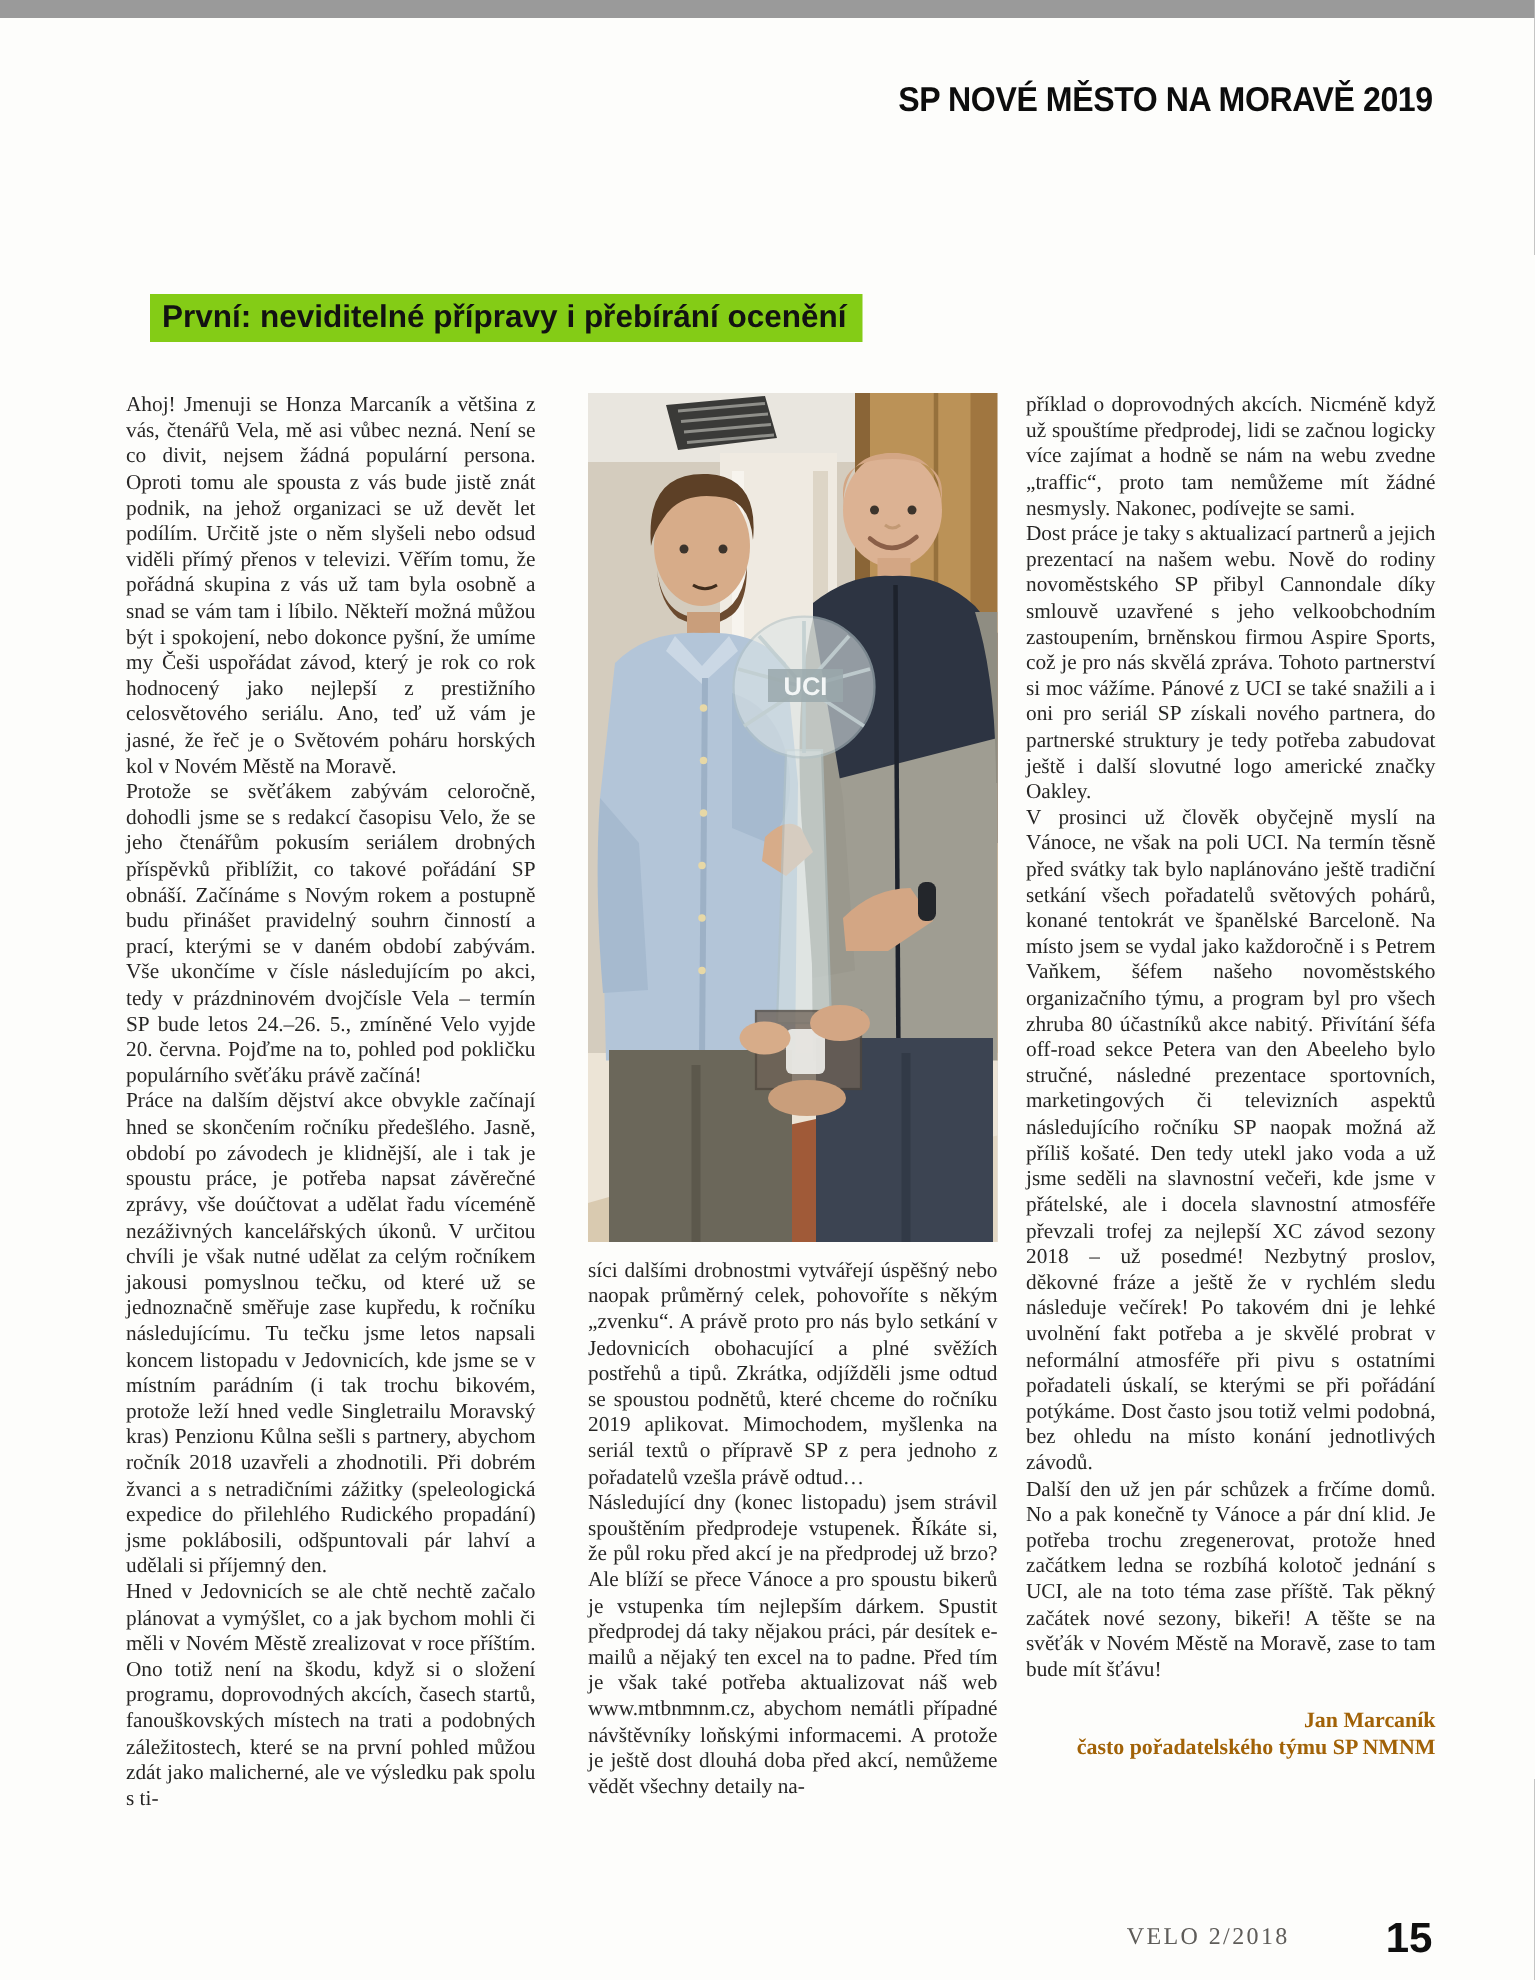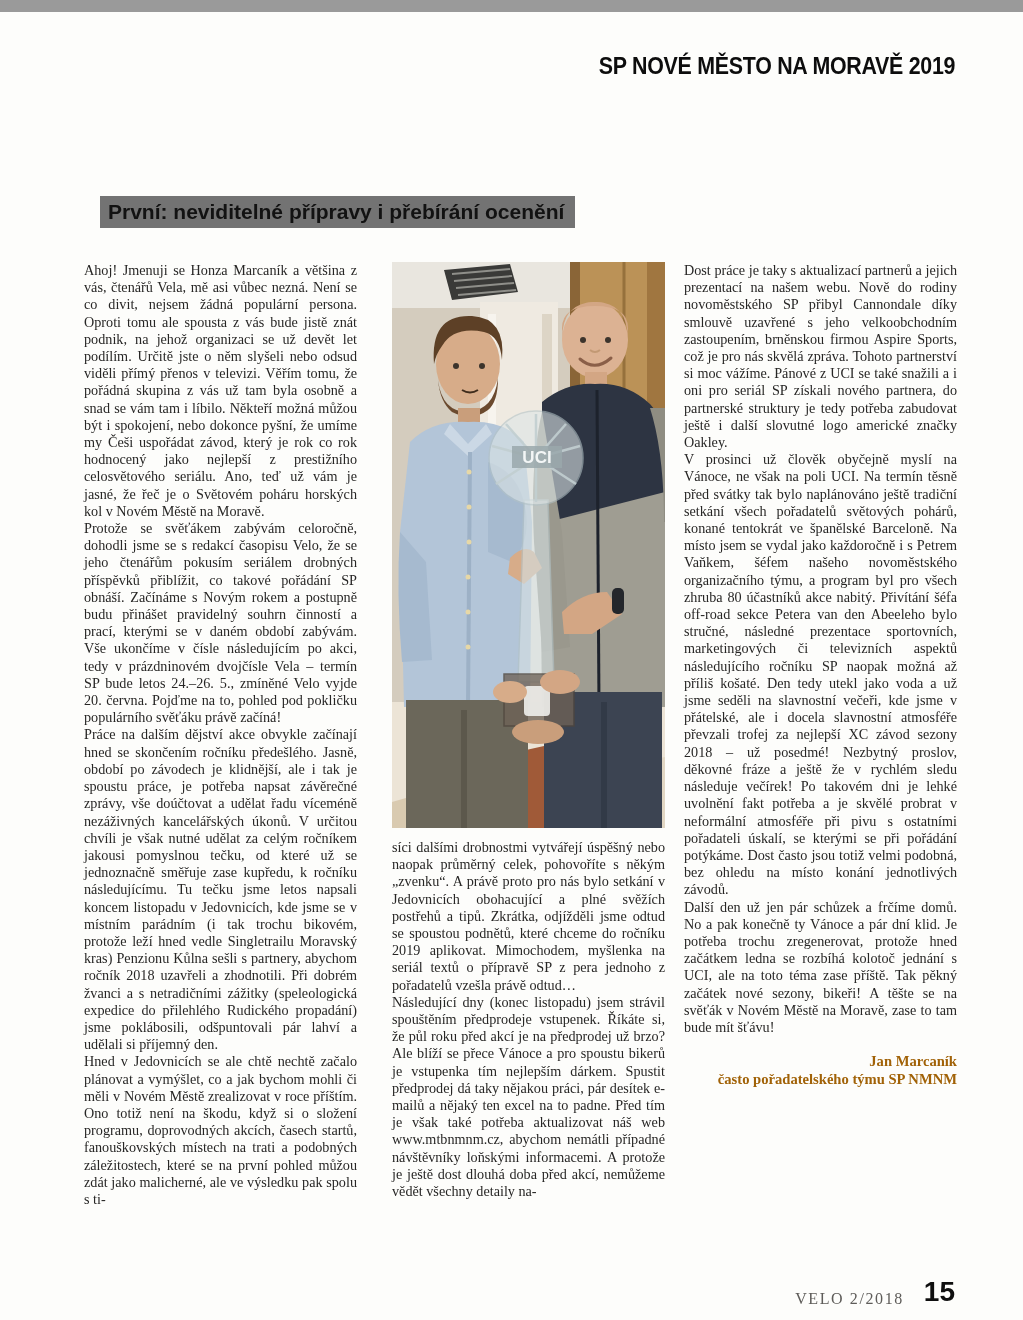--- a/index.html
+++ b/index.html
@@ -35,40 +35,40 @@
   .photo {
     width:273px; height:566px; margin:0 0 11px 0;
     display:block; background:#ddd6c9;
   }
   .signature {
     margin-top:16px; text-align:right; font-weight:700;
     font-size:14.6px; line-height:18px; color:#a16207;
   }
   .footer {
     position:absolute; top:1264px; right:68px;
-    display:flex; align-items:flex-end; gap:20px;
+    display:flex; align-items:center; gap:64px;
   }
   .footer-mag {
     font-family:"Liberation Serif", serif; font-size:16px;
     letter-spacing:1.6px; color:#5e5c59;
   }
   .footer-page {
     font-family:"Liberation Sans", sans-serif; font-weight:700;
     font-size:28px; color:#0f0f0f;
   }
 </style>
 </head>
 <body>
 
 <div class="page">
 
   <div class="kicker">SP NOVÉ MĚSTO NA MORAVĚ 2019</div>
 
 
-  <div class="subtitle" style="background:#737373;">První: neviditelné přípravy i přebírání ocenění</div>
+  <div class="subtitle" style="background:#84cc16;">První: neviditelné přípravy i přebírání ocenění</div>
 
   <div class="col col-1">
     <p>Ahoj! Jmenuji se Honza Marcaník a většina z vás, čtenářů Vela, mě asi vůbec nezná. Není se co divit, nejsem žádná populární persona. Oproti tomu ale spousta z vás bude jistě znát podnik, na jehož organizaci se už devět let podílím. Určitě jste o něm slyšeli nebo odsud viděli přímý přenos v televizi. Věřím tomu, že pořádná skupina z vás už tam byla osobně a snad se vám tam i líbilo. Někteří možná můžou být i spokojení, nebo dokonce pyšní, že umíme my Češi uspořádat závod, který je rok co rok hodnocený jako nejlepší z prestižního celosvětového seriálu. Ano, teď už vám je jasné, že řeč je o Světovém poháru horských kol v Novém Městě na Moravě.</p>
     <p>Protože se svěťákem zabývám celoročně, dohodli jsme se s redakcí časopisu Velo, že se jeho čtenářům pokusím seriálem drobných příspěvků přiblížit, co takové pořádání SP obnáší. Začínáme s Novým rokem a postupně budu přinášet pravidelný souhrn činností a prací, kterými se v daném období zabývám. Vše ukončíme v čísle následujícím po akci, tedy v prázdninovém dvojčísle Vela – termín SP bude letos 24.–26. 5., zmíněné Velo vyjde 20. června. Pojďme na to, pohled pod pokličku populárního svěťáku právě začíná!</p>
     <p>Práce na dalším dějství akce obvykle začínají hned se skončením ročníku předešlého. Jasně, období po závodech je klidnější, ale i tak je spoustu práce, je potřeba napsat závěrečné zprávy, vše doúčtovat a udělat řadu víceméně nezáživných kancelářských úkonů. V určitou chvíli je však nutné udělat za celým ročníkem jakousi pomyslnou tečku, od které už se jednoznačně směřuje zase kupředu, k ročníku následujícímu. Tu tečku jsme letos napsali koncem listopadu v Jedovnicích, kde jsme se v místním parádním (i tak trochu bikovém, protože leží hned vedle Singletrailu Moravský kras) Penzionu Kůlna sešli s partnery, abychom ročník 2018 uzavřeli a zhodnotili. Při dobrém žvanci a s netradičními zážitky (speleologická expedice do přilehlého Rudického propadání) jsme poklábosili, odšpuntovali pár lahví a udělali si příjemný den.</p>
     <p>Hned v Jedovnicích se ale chtě nechtě začalo plánovat a vymýšlet, co a jak bychom mohli či měli v Novém Městě zrealizovat v roce příštím. Ono totiž není na škodu, když si o složení programu, doprovodných akcích, časech startů, fanouškovských místech na trati a podobných záležitostech, které se na první pohled můžou zdát jako malicherné, ale ve výsledku pak spolu s ti-</p>
   </div>
 
   <div class="col col-2">
     <svg class="photo" viewBox="0 0 273 566" role="img">
@@ -183,20 +183,21 @@
         <ellipse cx="168" cy="420" rx="20" ry="12" fill="#d3a684"></ellipse>
         <ellipse cx="146" cy="470" rx="26" ry="12" fill="#c99e7b"></ellipse>
       </g>
     </svg>
 
     <p>síci dalšími drobnostmi vytvářejí úspěšný nebo naopak průměrný celek, pohovoříte s někým „zvenku“. A právě proto pro nás bylo setkání v Jedovnicích obohacující a plné svěžích postřehů a tipů. Zkrátka, odjížděli jsme odtud se spoustou podnětů, které chceme do ročníku 2019 aplikovat. Mimochodem, myšlenka na seriál textů o přípravě SP z pera jednoho z pořadatelů vzešla právě odtud…</p>
     <p>Následující dny (konec listopadu) jsem strávil spouštěním předprodeje vstupenek. Říkáte si, že půl roku před akcí je na předprodej už brzo? Ale blíží se přece Vánoce a pro spoustu bikerů je vstupenka tím nejlepším dárkem. Spustit předprodej dá taky nějakou práci, pár desítek e-mailů a nějaký ten excel na to padne. Před tím je však také potřeba aktualizovat náš web www.mtbnmnm.cz, abychom nemátli případné návštěvníky loňskými informacemi. A protože je ještě dost dlouhá doba před akcí, nemůžeme vědět všechny detaily na-</p>
   </div>
 
   <div class="col col-3">
+    <p>příklad o doprovodných akcích. Nicméně když už spouštíme předprodej, lidi se začnou logicky více zajímat a hodně se nám na webu zvedne „traffic“, proto tam nemůžeme mít žádné nesmysly. Nakonec, podívejte se sami.</p>
     <p>Dost práce je taky s aktualizací partnerů a jejich prezentací na našem webu. Nově do rodiny novoměstského SP přibyl Cannondale díky smlouvě uzavřené s jeho velkoobchodním zastoupením, brněnskou firmou Aspire Sports, což je pro nás skvělá zpráva. Tohoto partnerství si moc vážíme. Pánové z UCI se také snažili a i oni pro seriál SP získali nového partnera, do partnerské struktury je tedy potřeba zabudovat ještě i další slovutné logo americké značky Oakley.</p>
     <p>V prosinci už člověk obyčejně myslí na Vánoce, ne však na poli UCI. Na termín těsně před svátky tak bylo naplánováno ještě tradiční setkání všech pořadatelů světových pohárů, konané tentokrát ve španělské Barceloně. Na místo jsem se vydal jako každoročně i s Petrem Vaňkem, šéfem našeho novoměstského organizačního týmu, a program byl pro všech zhruba 80 účastníků akce nabitý. Přivítání šéfa off-road sekce Petera van den Abeeleho bylo stručné, následné prezentace sportovních, marketingových či televizních aspektů následujícího ročníku SP naopak možná až příliš košaté. Den tedy utekl jako voda a už jsme seděli na slavnostní večeři, kde jsme v přátelské, ale i docela slavnostní atmosféře převzali trofej za nejlepší XC závod sezony 2018 – už posedmé! Nezbytný proslov, děkovné fráze a ještě že v rychlém sledu následuje večírek! Po takovém dni je lehké uvolnění fakt potřeba a je skvělé probrat v neformální atmosféře při pivu s ostatními pořadateli úskalí, se kterými se při pořádání potýkáme. Dost často jsou totiž velmi podobná, bez ohledu na místo konání jednotlivých závodů.</p>
     <p>Další den už jen pár schůzek a frčíme domů. No a pak konečně ty Vánoce a pár dní klid. Je potřeba trochu zregenerovat, protože hned začátkem ledna se rozbíhá kolotoč jednání s UCI, ale na toto téma zase příště. Tak pěkný začátek nové sezony, bikeři! A těšte se na svěťák v Novém Městě na Moravě, zase to tam bude mít šťávu!</p>
     <div class="signature">
       <div>Jan Marcaník</div>
       <div>často pořadatelského týmu SP NMNM</div>
     </div>
   </div>
 
   <div class="footer">

